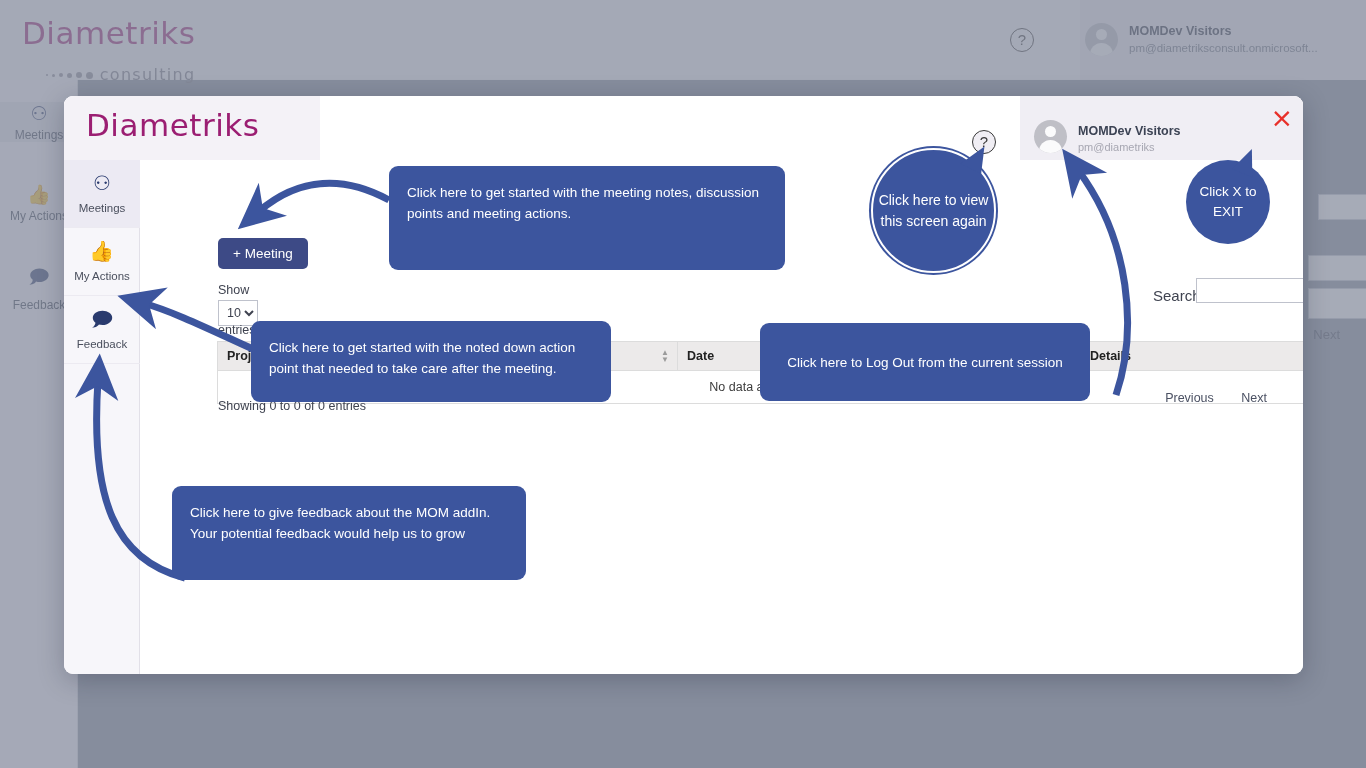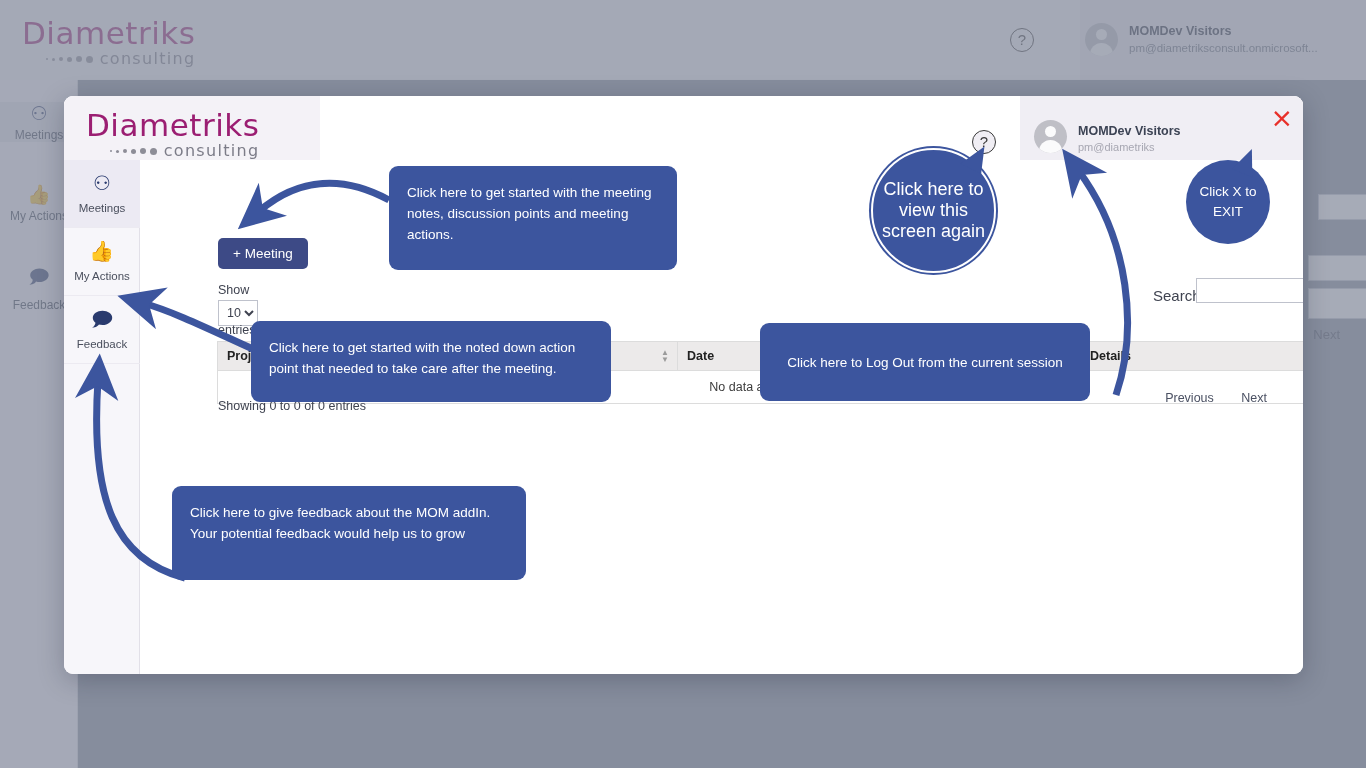--- a/index.html
+++ b/index.html
@@ -41,21 +41,21 @@
     position: absolute; right: 26px; top: 327px;
     font-size: 13px; color: #4b5163;
   }
 
   
   .logo-wrap { line-height: 1; user-select: none; }
   .logo-main {
     font-family: "DejaVu Sans", sans-serif;
     font-size: 31px; letter-spacing: .5px; color: #9b1e72; font-weight: 400;
   }
-  .logo-sub-row { display: flex; align-items: center; justify-content: flex-end; margin-top: 2px; }
+  .logo-sub-row { display: flex; align-items: center; justify-content: flex-end; margin-top: 18px; }
   .logo-dots { display: flex; align-items: center; gap: 4px; margin-right: 7px; }
   .logo-dots i { display:block; border-radius: 50%; background: #8d8d97; }
   .logo-dots i:nth-child(1){ width:2px;height:2px; }
   .logo-dots i:nth-child(2){ width:3px;height:3px; }
   .logo-dots i:nth-child(3){ width:4px;height:4px; }
   .logo-dots i:nth-child(4){ width:5px;height:5px; }
   .logo-dots i:nth-child(5){ width:6px;height:6px; }
   .logo-dots i:nth-child(6){ width:7px;height:7px; }
   .logo-sub {
     font-family: "DejaVu Sans", sans-serif;
@@ -173,35 +173,35 @@
   .tbl-info { position: absolute; left: 78px; top: 239px; font-size: 12.5px; color: #3f4350; }
   .pager { position: absolute; right: 36px; top: 231px; font-size: 12.5px; color: #4b5163; }
   .pager span { margin-left: 24px; cursor: pointer; }
 
   
   .callout {
     position: absolute; background: #3c559e; color: #fff;
     border-radius: 9px; z-index: 55;
     font-size: 13.5px; line-height: 21px; padding: 16px 18px;
   }
-  #co-meetings  { left: 389px; top: 166px; width: 288px; height: 104px; }
+  #co-meetings  { left: 389px; top: 166px; width: 396px; height: 104px; }
   #co-actions   { left: 251px; top: 321px; width: 360px; height: 81px; }
   #co-logout    { left: 760px; top: 323px; width: 330px; height: 78px;
                   display:flex; align-items:center; justify-content:center; }
   #co-feedback  { left: 172px; top: 486px; width: 354px; height: 94px; }
 
   .callout-circle {
     position: absolute; z-index: 55; border-radius: 50%;
     background: #3c559e; color: #fff;
     display: flex; align-items: center; justify-content: center; text-align: center;
   }
   #co-help {
     left: 871px; top: 148px; width: 125px; height: 125px;
     border: 2px solid #fff; box-shadow: 0 0 0 2px #3c559e;
-    font-size: 18px; line-height: 21px;
+    font-size: 14px; line-height: 21px;
   }
   #co-help .tail {
     position: absolute; right: 6px; top: -6px;
     width: 0; height: 0; border-left: 14px solid transparent;
     border-right: 9px solid transparent; border-bottom: 26px solid #3c559e;
     transform: rotate(26deg);
   }
   #co-exit {
     left: 1186px; top: 160px; width: 84px; height: 84px;
     font-size: 13.5px; line-height: 20px;

